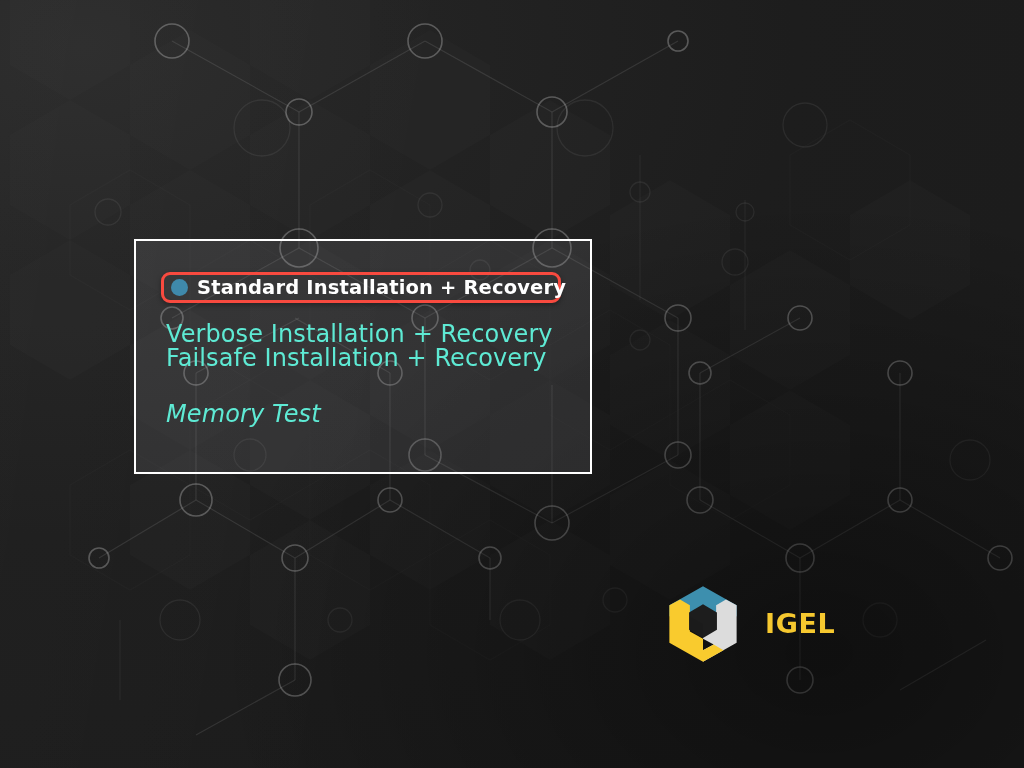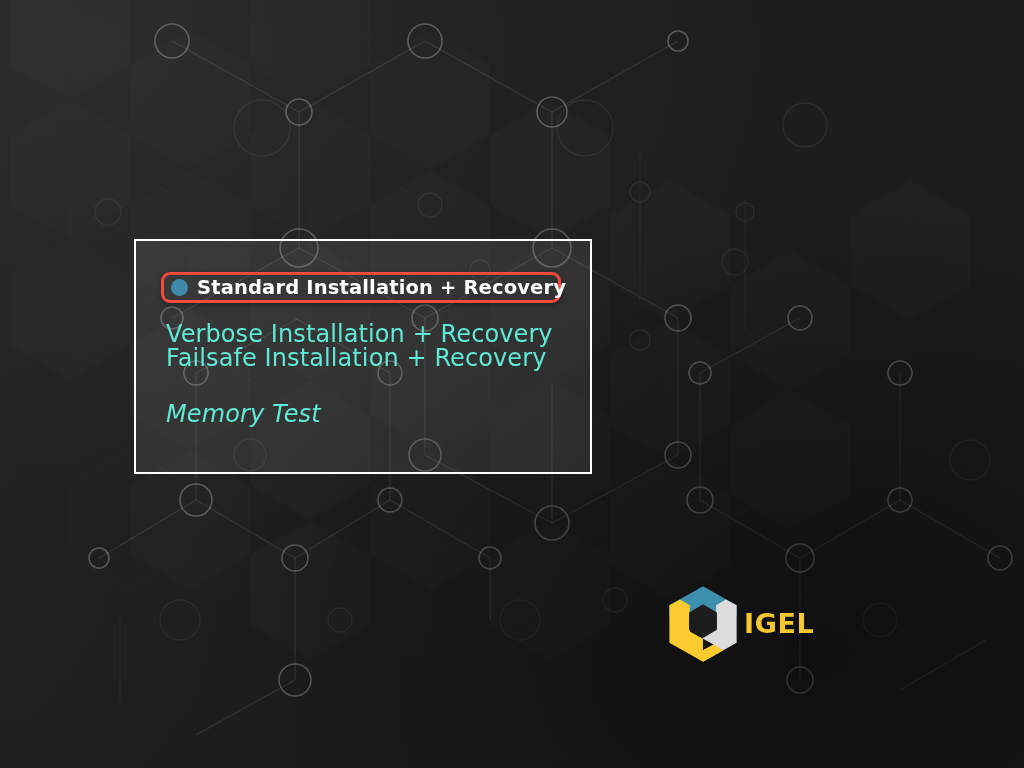--- a/index.html
+++ b/index.html
@@ -112,20 +112,21 @@
   .row-2 { top: 100px; }
   .row-3 { top: 156px; font-style: italic; }
 
   
   #brand {
     position: absolute;
     left: 662px;
     top: 583px;
     display: flex;
     align-items: center;
+    gap: 21px;
   }
   .logo-mark {
     width: 82px;
     height: 82px;
     flex: 0 0 auto;
     display: block;
   }
   .brand-text {
     display: flex;
     flex-direction: column;

